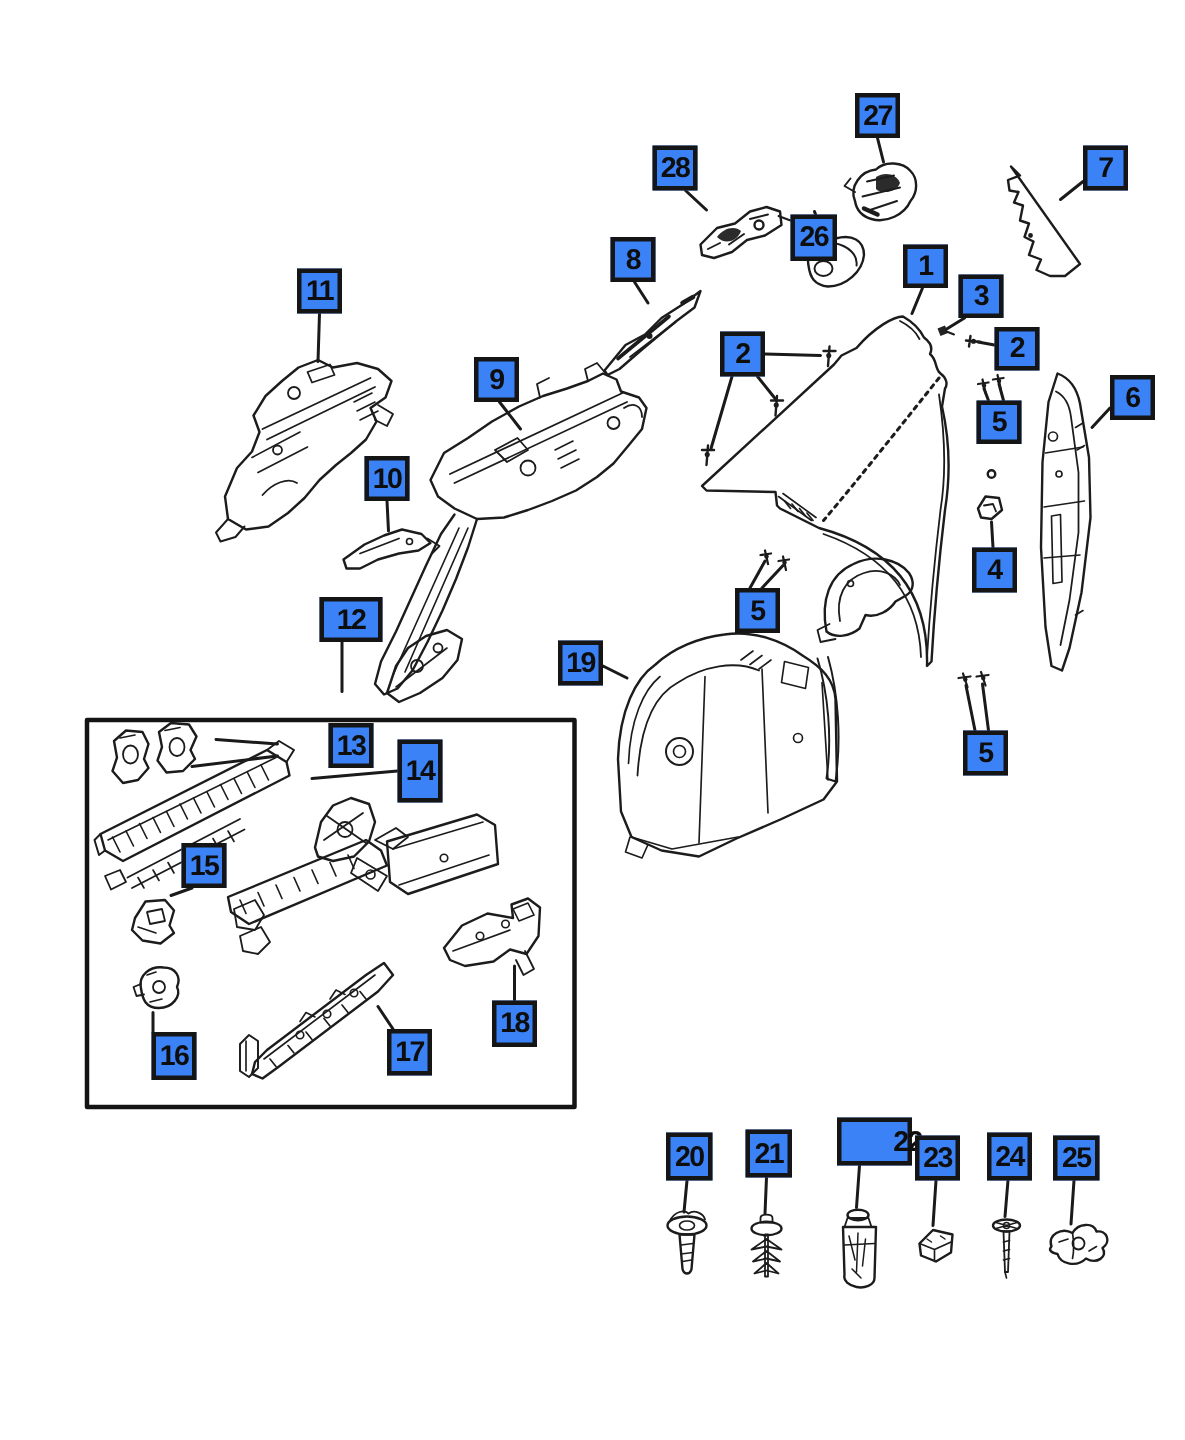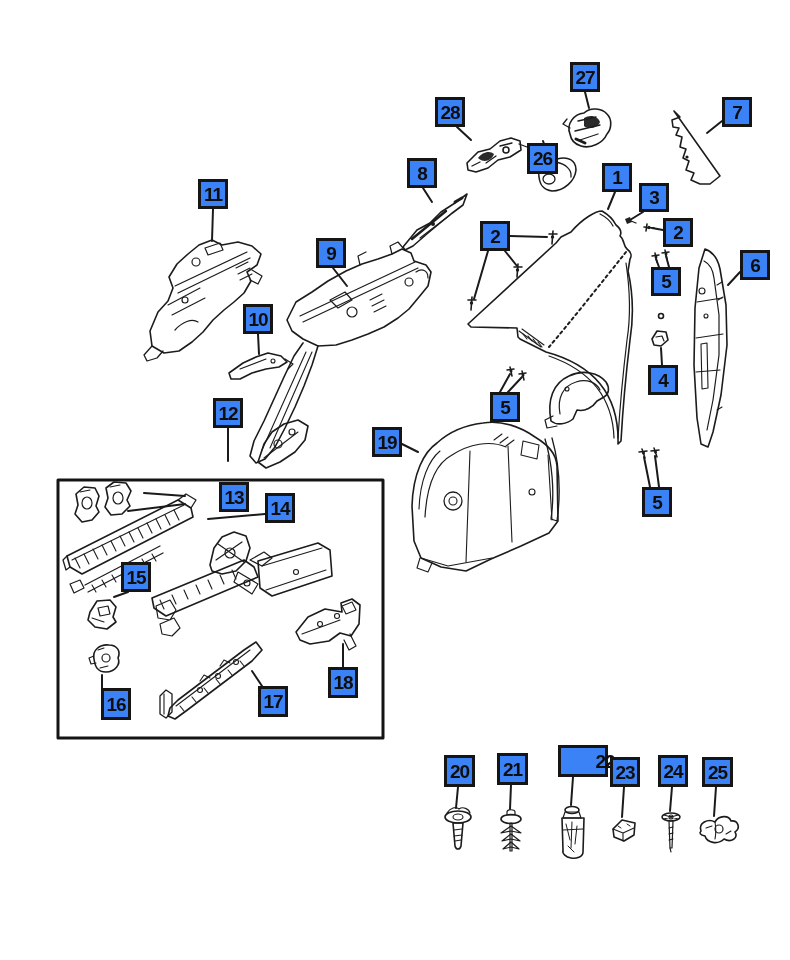--- a/index.html
+++ b/index.html
@@ -333,23 +333,23 @@
       <div class="callout" style="left: 648px; top: 365px; width: 30px; height: 30px; border-color: rgb(21, 21, 21);">4</div>
       <div class="callout" style="left: 651px; top: 267px; width: 30px; height: 29px; border-color: rgb(21, 21, 21);">5</div>
       <div class="callout" style="left: 490px; top: 392px; width: 30px; height: 30px; border-color: rgb(21, 21, 21);">5</div>
       <div class="callout" style="left: 642px; top: 487px; width: 30px; height: 30px; border-color: rgb(21, 21, 21);">5</div>
       <div class="callout" style="left: 740px; top: 250px; width: 30px; height: 30px; border-color: rgb(21, 21, 21);">6</div>
       <div class="callout" style="left: 722px; top: 97px; width: 30px; height: 30px; border-color: rgb(21, 21, 21);">7</div>
       <div class="callout" style="left: 407px; top: 158px; width: 30px; height: 30px; border-color: rgb(21, 21, 21);">8</div>
       <div class="callout" style="left: 316px; top: 238px; width: 30px; height: 30px; border-color: rgb(21, 21, 21);">9</div>
       <div class="callout" style="left: 243px; top: 304px; width: 30px; height: 30px; border-color: rgb(21, 21, 21);">10</div>
       <div class="callout" style="left: 198px; top: 179px; width: 30px; height: 30px; border-color: rgb(21, 21, 21);">11</div>
-      <div class="callout" style="left: 213px; top: 398px; width: 30px; height: 30px; border-color: rgb(21, 21, 21);">12</div>
+      <div class="callout" style="left: 213px; top: 398px; width: 42px; height: 30px; border-color: rgb(21, 21, 21);">12</div>
       <div class="callout" style="left: 185px; top: 482px; width: 30px; height: 30px; border-color: rgb(21, 21, 21); margin-left: 34px;">13</div>
-      <div class="callout" style="left: 265px; top: 493px; width: 30px; height: 30px; border-color: rgb(21, 21, 21);">14</div>
+      <div class="callout" style="left: 265px; top: 493px; width: 30px; height: 42px; border-color: rgb(21, 21, 21);">14</div>
       <div class="callout" style="left: 121px; top: 562px; width: 30px; height: 30px; border-color: rgb(21, 21, 21);">15</div>
       <div class="callout" style="left: 87px; top: 688px; width: 30px; height: 32px; border-color: rgb(21, 21, 21); margin-left: 14px;">16</div>
       <div class="callout" style="left: 258px; top: 686px; width: 30px; height: 31px; border-color: rgb(21, 21, 21);">17</div>
       <div class="callout" style="left: 328px; top: 667px; width: 30px; height: 31px; border-color: rgb(21, 21, 21);">18</div>
       <div class="callout" style="left: 372px; top: 427px; width: 30px; height: 30px; border-color: rgb(21, 21, 21);">19</div>
       <div class="callout" style="left: 444px; top: 755px; width: 31px; height: 32px; border-color: rgb(21, 21, 21);">20</div>
       <div class="callout" style="left: 497px; top: 753px; width: 31px; height: 32px; border-color: rgb(21, 21, 21);">21</div>
       <div class="callout" style="left: 558px; top: 745px; width: 32px; height: 32px; border-color: rgb(21, 21, 21); padding-left: 44px;">22</div>
       <div class="callout" style="left: 610px; top: 757px; width: 30px; height: 30px; border-color: rgb(21, 21, 21);">23</div>
       <div class="callout" style="left: 658px; top: 755px; width: 30px; height: 32px; border-color: rgb(21, 21, 21);">24</div>

